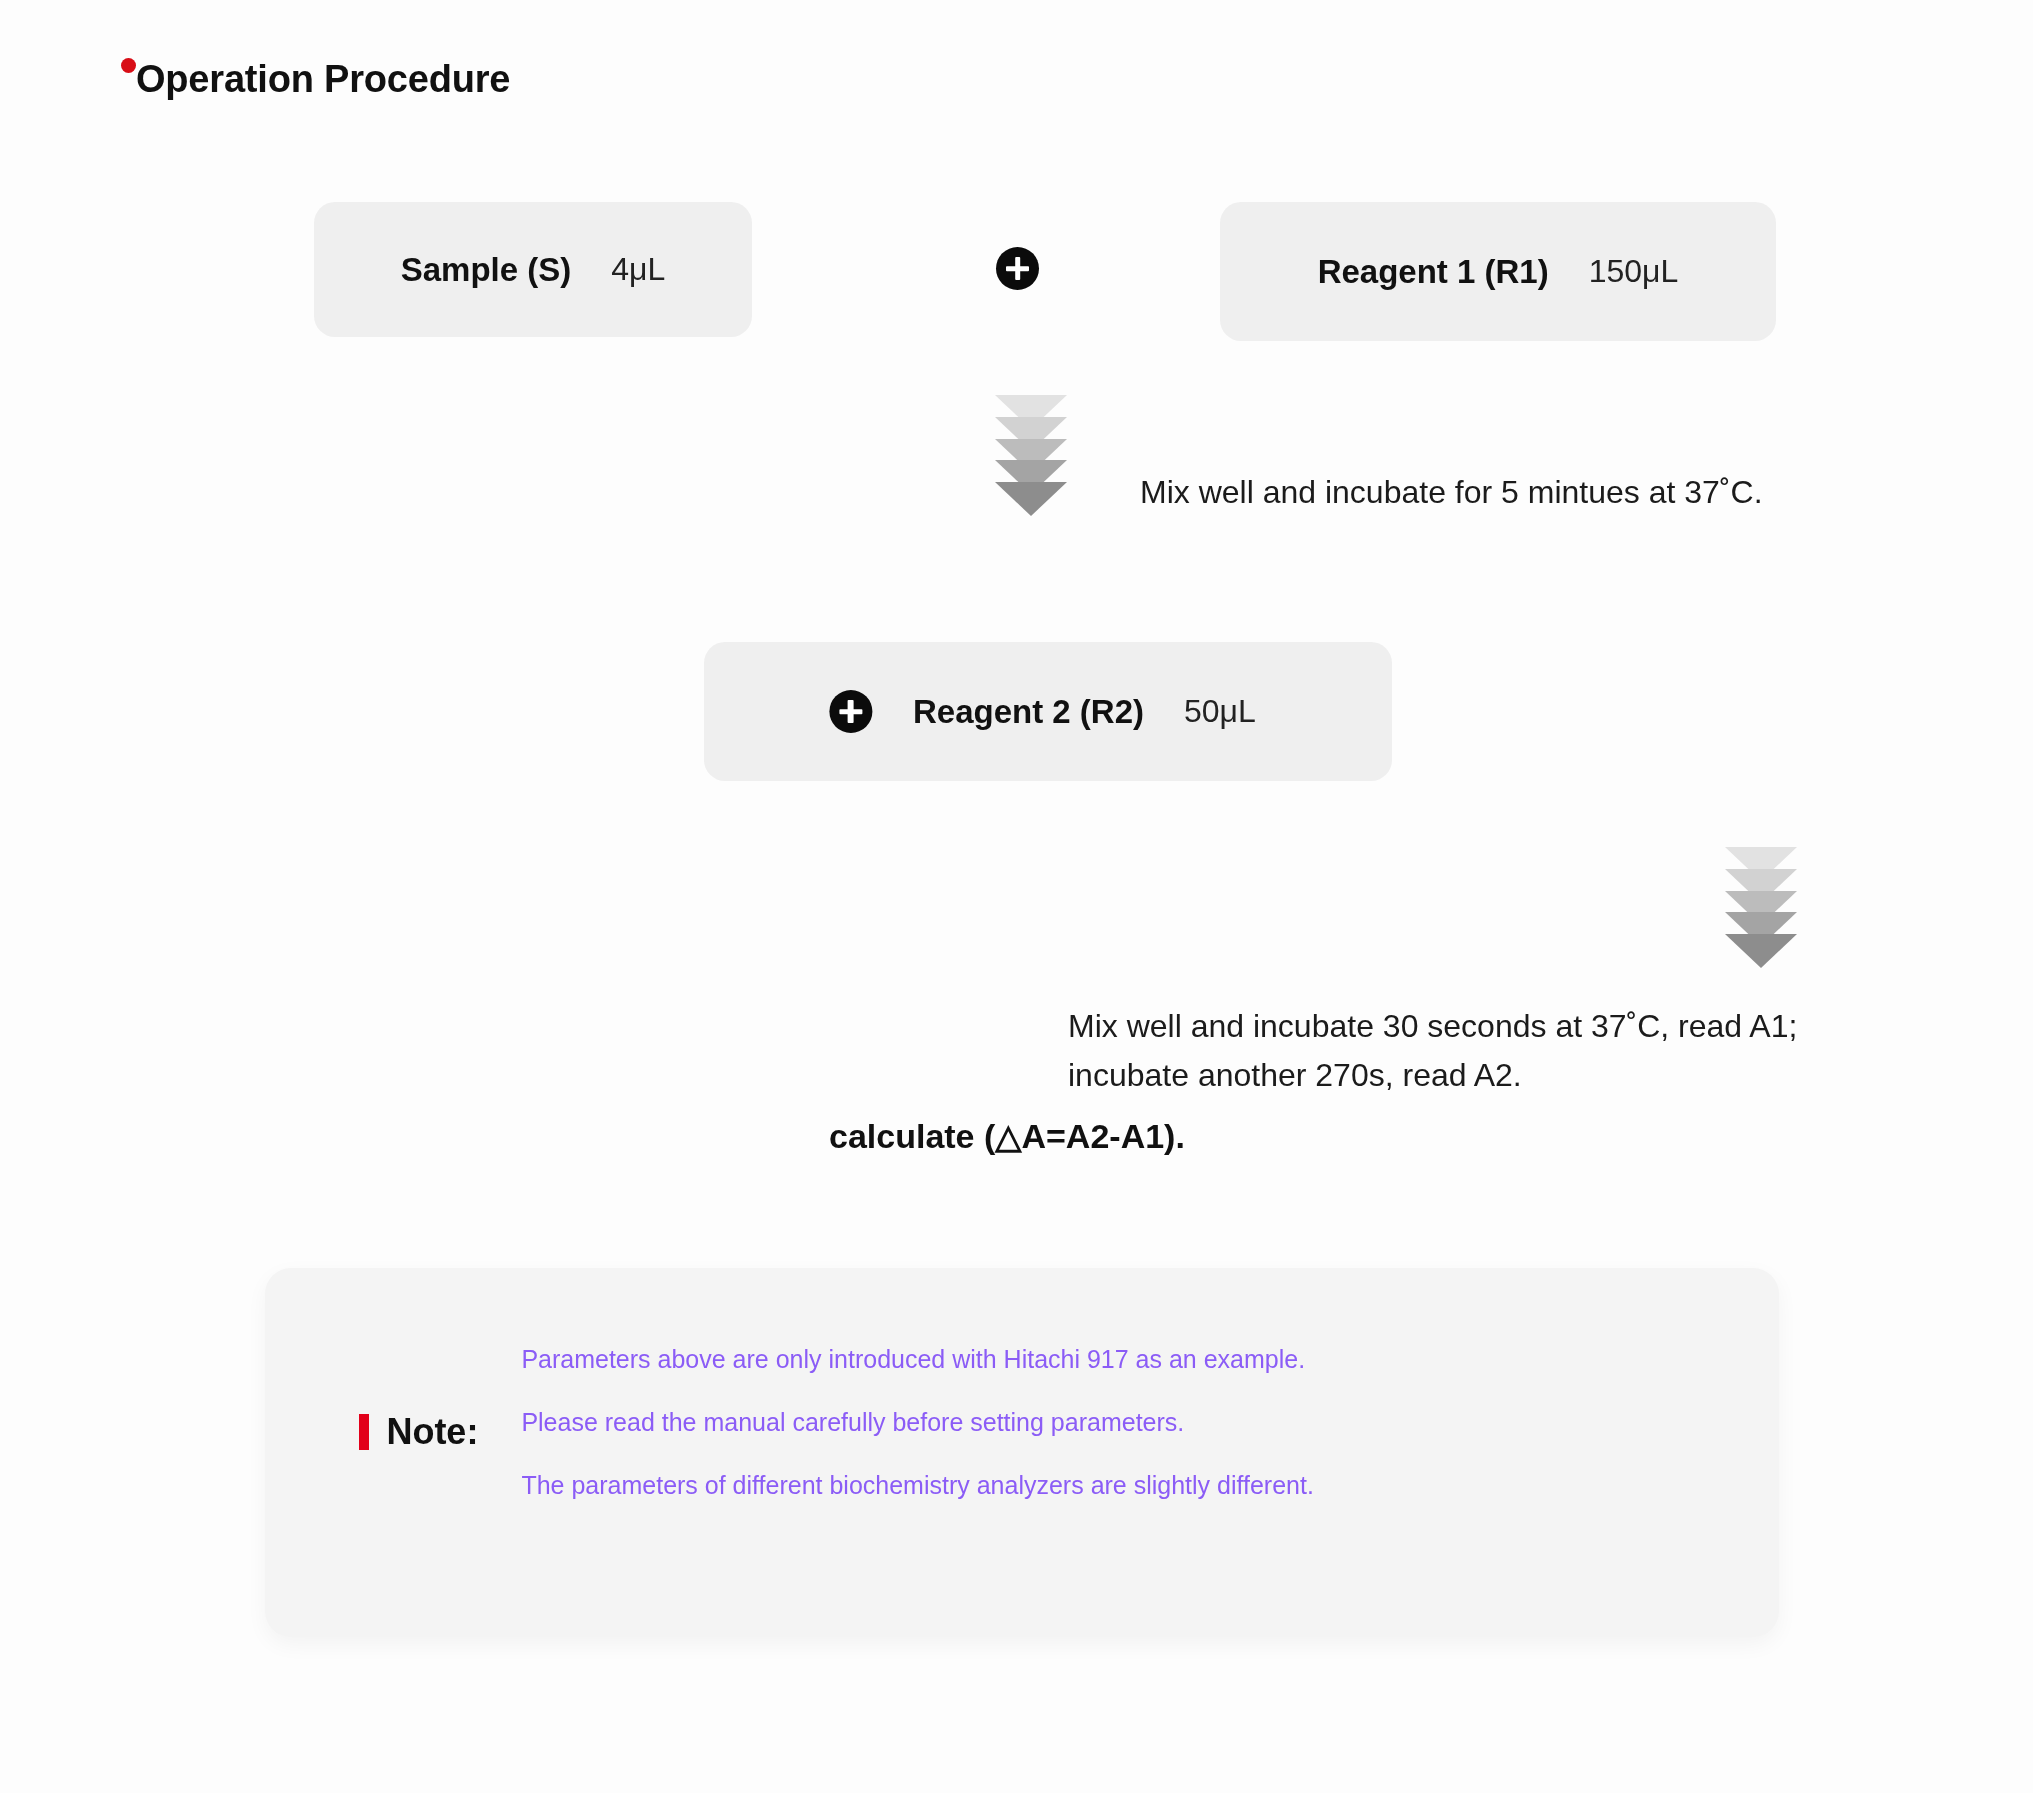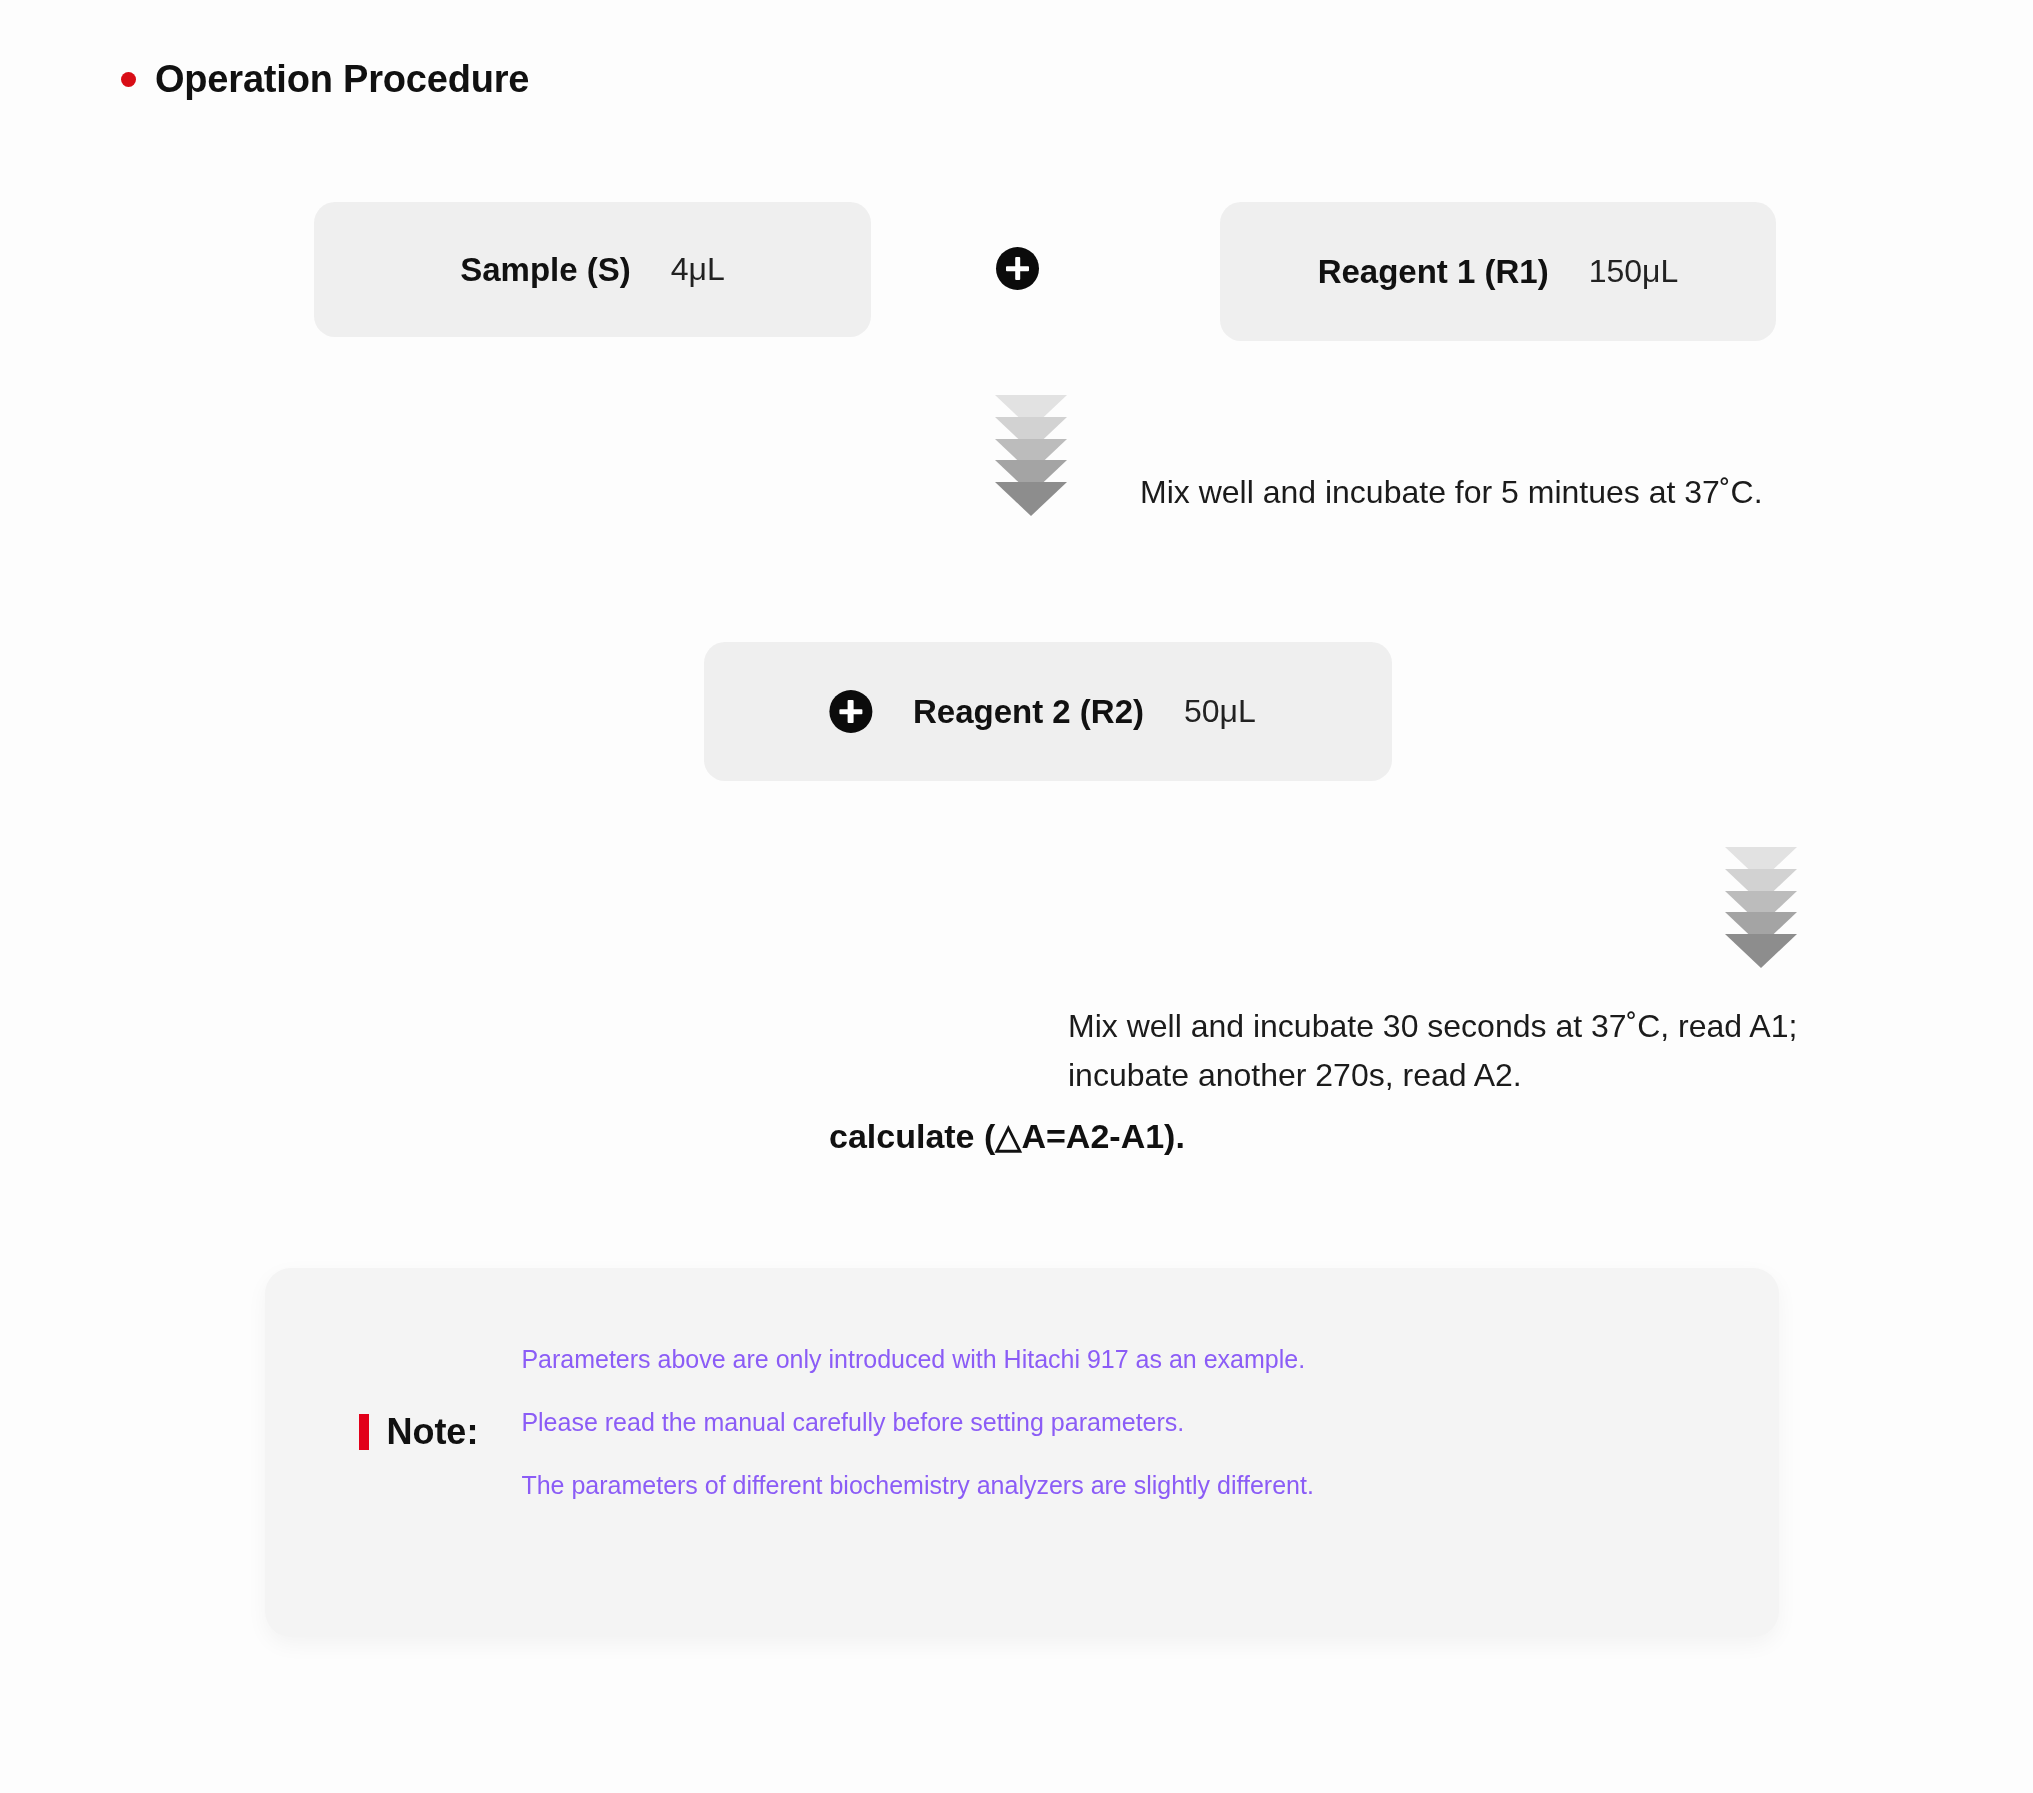--- a/index.html
+++ b/index.html
@@ -15,22 +15,21 @@
     position: relative;
     overflow: hidden;
   }
 
   
   .heading {
     position: absolute;
     left: 121px;
     top: 58px;
     display: flex;
-    align-items: center;
-    gap: 19px;
+    align-items: flex-start;
   }
   .heading .bullet {
     width: 15px;
     height: 15px;
     border-radius: 50%;
     background: #d80d16;
     flex: 0 0 auto;
   }
   .heading .title {
     font-size: 38px;
@@ -57,21 +56,21 @@
     white-space: nowrap;
   }
   .step-volume {
     font-size: 32px;
     font-weight: 400;
     color: #222222;
     white-space: nowrap;
     margin-left: 40px;
   }
 
-  #sample-box   { left: 314px;  top: 202px; width: 557px;  height: 135px; }
+  #sample-box   { left: 314px;  top: 202px; width: 438px;  height: 135px; }
   #reagent1-box { left: 1220px; top: 202px; width: 556px;  height: 139px; }
   #reagent2-box { left: 704px;  top: 642px; width: 688px;  height: 139px; }
   #reagent2-box .inner {
     display: flex;
     align-items: center;
     transform: translateX(-5.6px);
   }
 
   
   .plus-badge {

